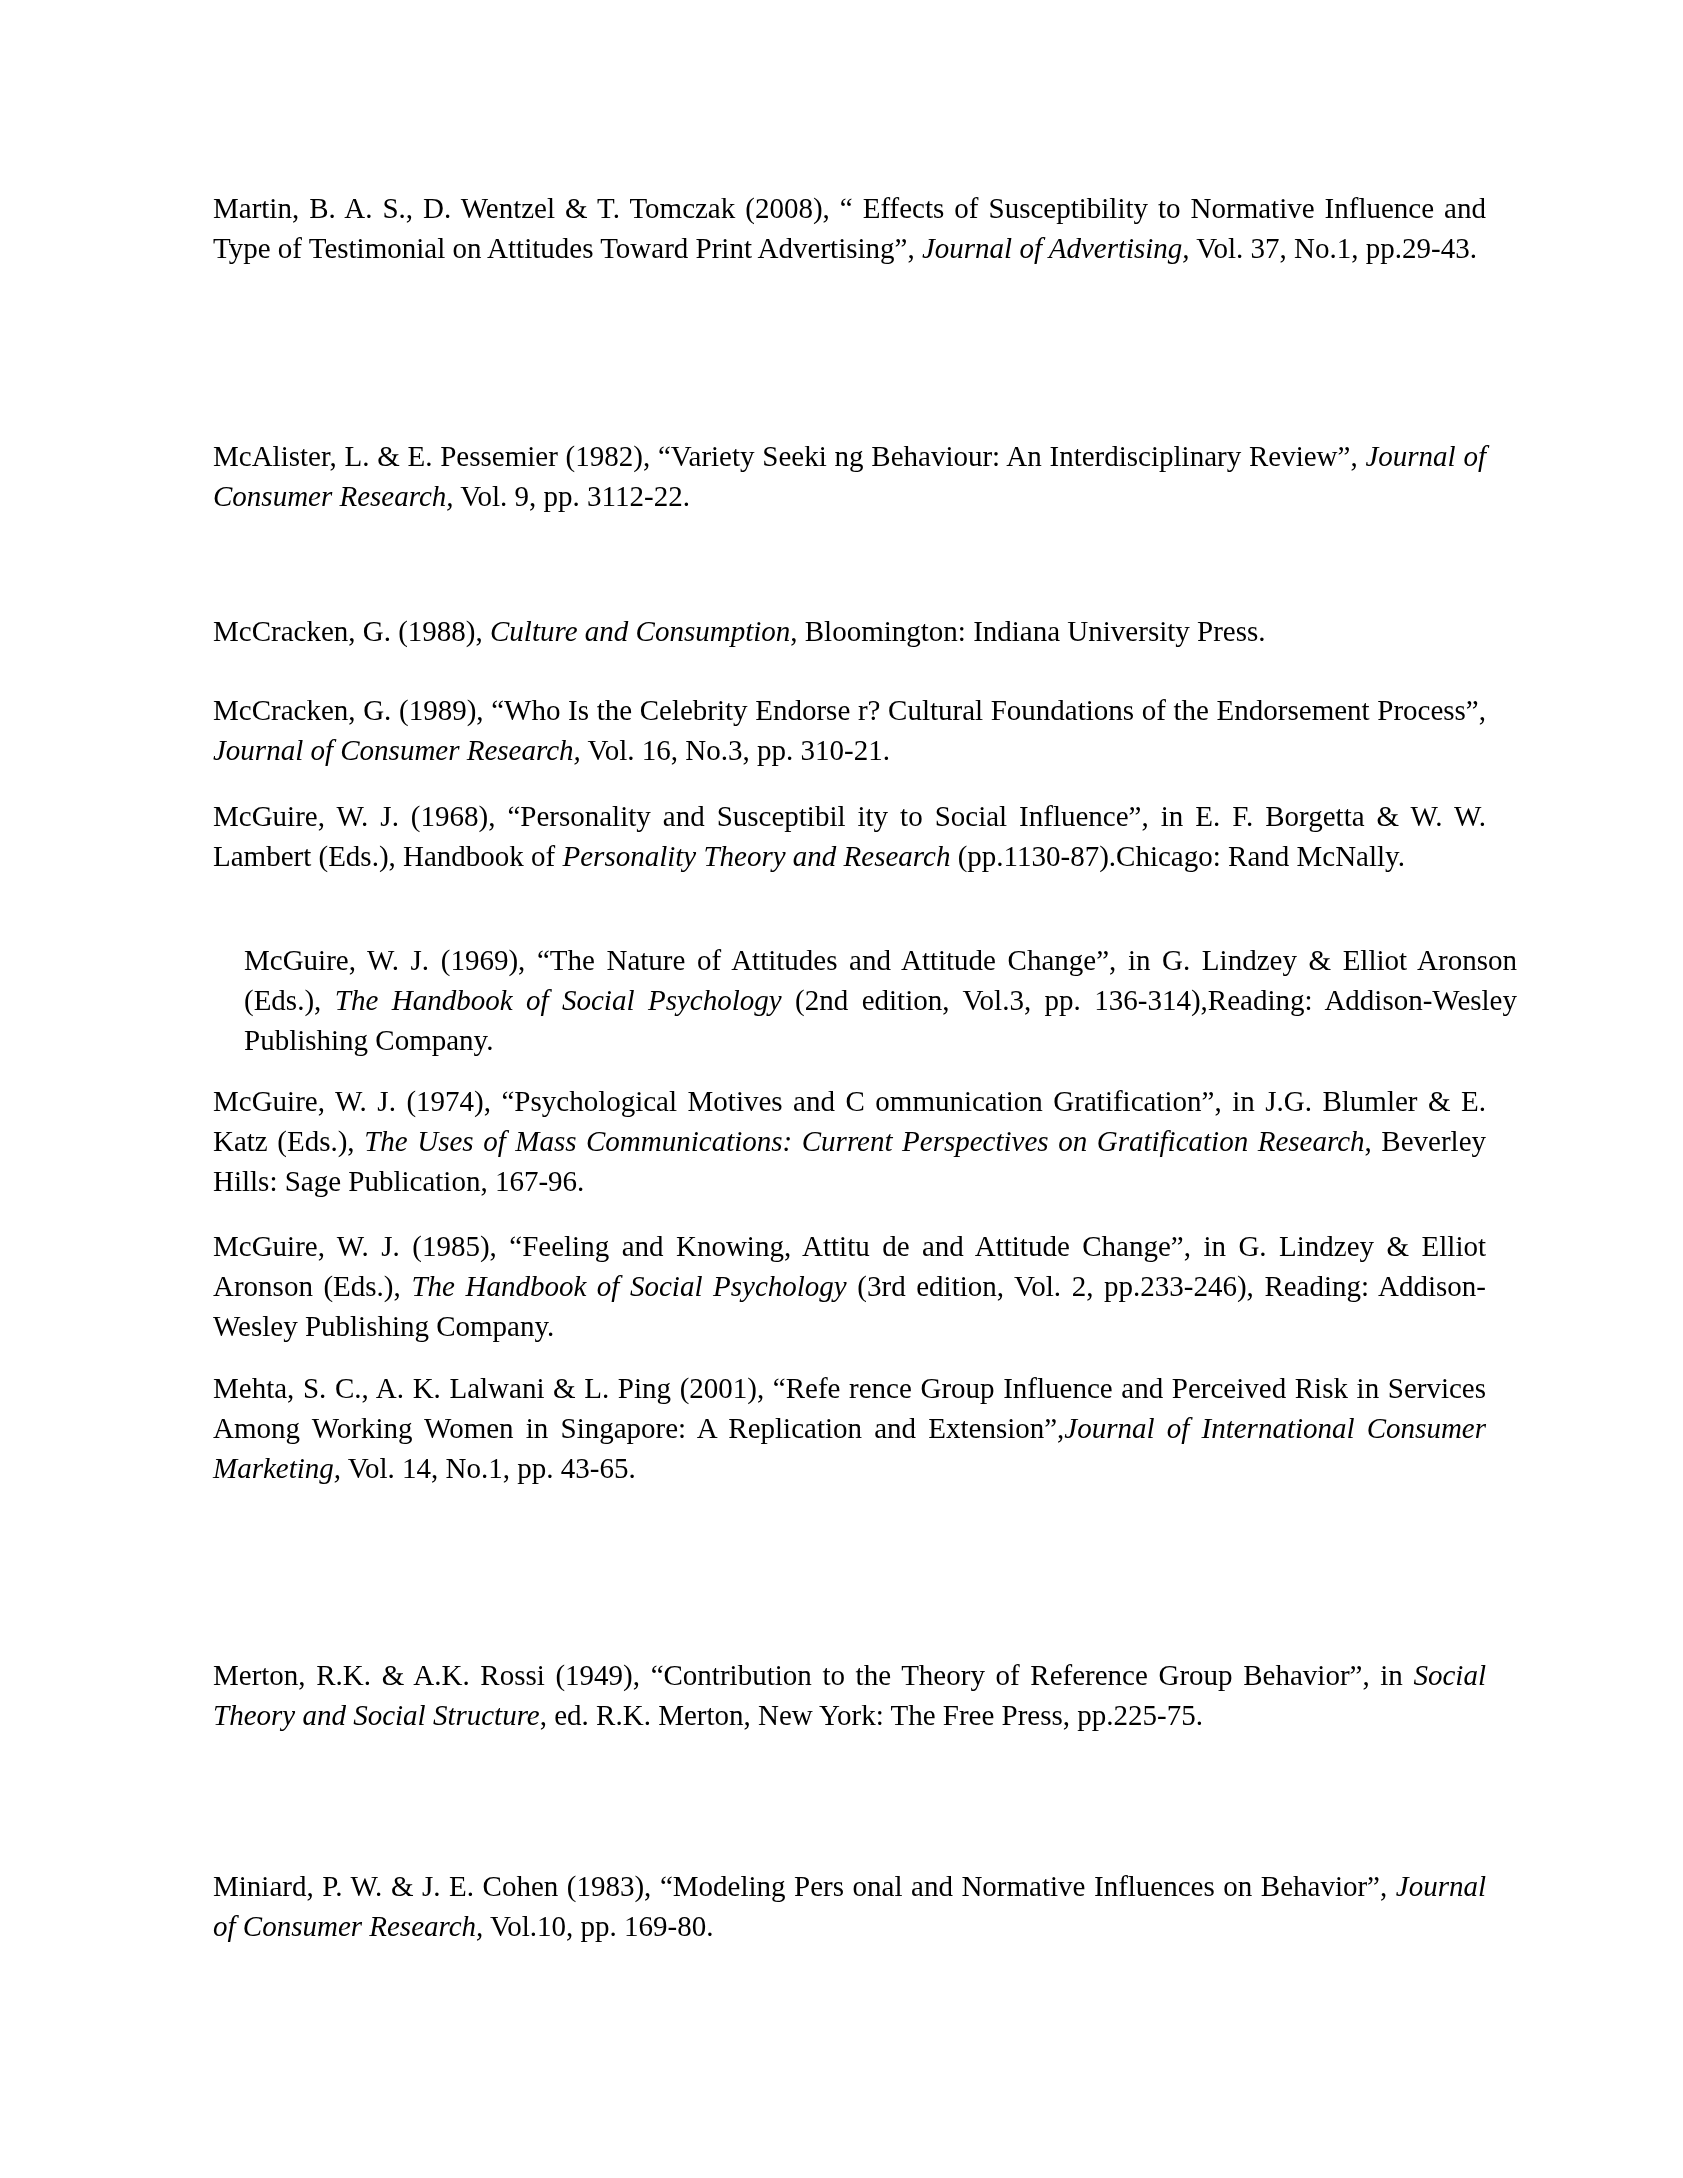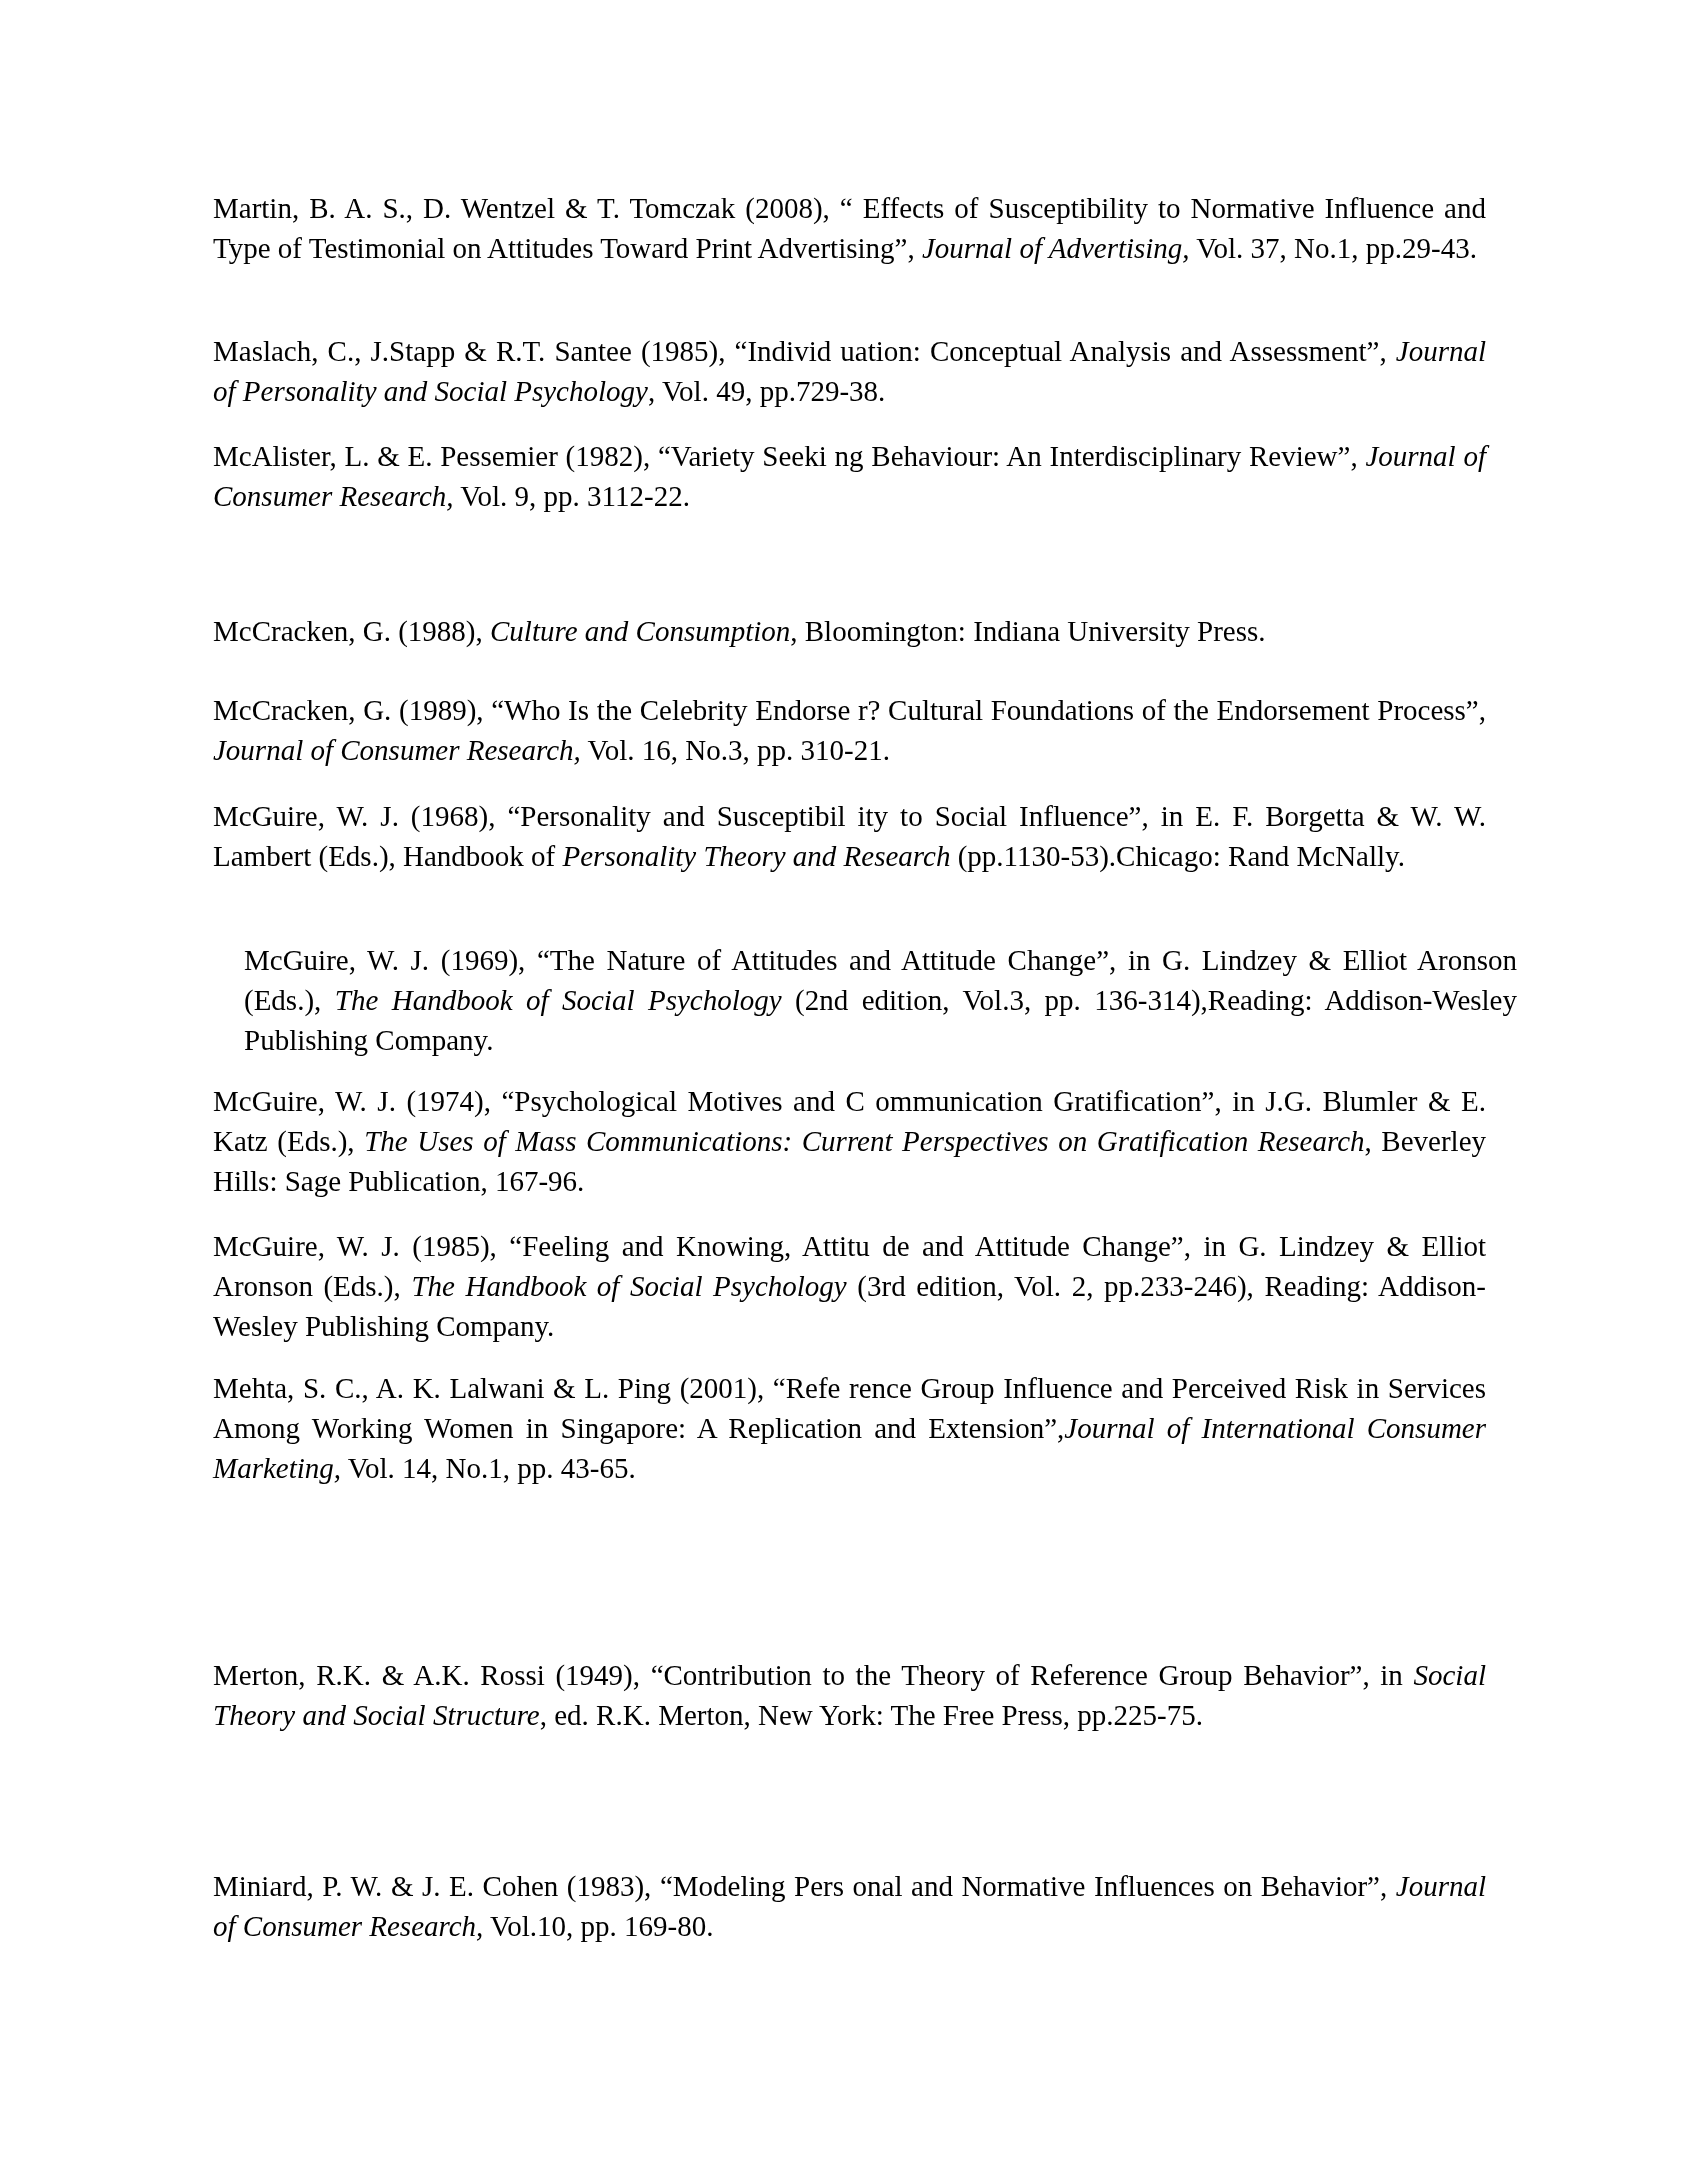--- a/index.html
+++ b/index.html
@@ -16,25 +16,24 @@
     color: #000;
     text-align: justify;
   }
   .ref i { font-style: italic; }
 </style>
 </head>
 <body>
 
 <div class="page">
   <p class="ref" style="top:188px;"><span>Martin, B. A. S., D. Wentzel &amp; T. Tomczak (2008), “ Effects of Susceptibility to Normative Influence and Type of Testimonial on Attitudes Toward Print Advertising”, </span><i>Journal of Advertising,</i><span> Vol. 37, No.1, pp.29-43.</span></p>
-  <p class="ref" style="top:331px;"><span>Maslach, C., J.Stapp &amp; R.T. Santee (1985), “Individ uation: Conceptual Analysis and Assessment”, </span><i>Journal of Personality and Social Psychology</i><span>, Vol. 49, pp.729-38.</span></p>
   <p class="ref" style="top:436px;"><span>McAlister, L. &amp; E. Pessemier (1982), “Variety Seeki ng Behaviour: An Interdisciplinary Review”, </span><i>Journal of Consumer Research,</i><span> Vol. 9, pp. 3112-22.</span></p>
   <p class="ref" style="top:611px;"><span>McCracken, G. (1988), </span><i>Culture and Consumption</i><span>, Bloomington: Indiana University Press.</span></p>
   <p class="ref" style="top:690px;font-family:Liberation Serif, serif;"><span>McCracken, G. (1989), “Who Is the Celebrity Endorse r? Cultural Foundations of the Endorsement Process”, </span><i>Journal of Consumer Research,</i><span> Vol. 16, No.3, pp. 310-21.</span></p>
-  <p class="ref" style="top:796px;"><span>McGuire, W. J. (1968), “Personality and Susceptibil ity to Social Influence”, in E. F. Borgetta &amp; W. W. Lambert (Eds.), Handbook of </span><i>Personality Theory and Research</i><span> (pp.1130-53).Chicago: Rand McNally.</span></p>
+  <p class="ref" style="top:796px;"><span>McGuire, W. J. (1968), “Personality and Susceptibil ity to Social Influence”, in E. F. Borgetta &amp; W. W. Lambert (Eds.), Handbook of </span><i>Personality Theory and Research</i><span> (pp.1130-87).Chicago: Rand McNally.</span></p>
   <p class="ref" style="top:940px;margin-left:31px;"><span>McGuire, W. J. (1969), “The Nature of Attitudes and Attitude Change”, in G. Lindzey &amp; Elliot Aronson (Eds.), </span><i>The Handbook of Social Psychology</i><span> (2nd edition, Vol.3, pp. 136-314),Reading: Addison-Wesley Publishing Company.</span></p>
   <p class="ref" style="top:1081px;"><span>McGuire, W. J. (1974), “Psychological Motives and C ommunication Gratification”, in J.G. Blumler &amp; E. Katz (Eds.), </span><i>The Uses of Mass Communications: Current Perspectives on Gratification Research</i><span>, Beverley Hills: Sage Publication, 167-96.</span></p>
   <p class="ref" style="top:1226px;"><span>McGuire, W. J. (1985), “Feeling and Knowing, Attitu de and Attitude Change”, in G. Lindzey &amp; Elliot Aronson (Eds.), </span><i>The Handbook of Social Psychology</i><span> (3rd edition, Vol. 2, pp.233-246), Reading: Addison-Wesley Publishing Company.</span></p>
   <p class="ref" style="top:1368px;"><span>Mehta, S. C., A. K. Lalwani &amp; L. Ping (2001), “Refe rence Group Influence and Perceived Risk in Services Among Working Women in Singapore: A Replication and Extension”,</span><i>Journal of International Consumer Marketing,</i><span> Vol. 14, No.1, pp. 43-65.</span></p>
   <p class="ref" style="top:1655px;"><span>Merton, R.K. &amp; A.K. Rossi (1949), “Contribution to the Theory of Reference Group Behavior”, in </span><i>Social Theory and Social Structure</i><span>, ed. R.K. Merton, New York: The Free Press, pp.225-75.</span></p>
   <p class="ref" style="top:1866px;"><span>Miniard, P. W. &amp; J. E. Cohen (1983), “Modeling Pers onal and Normative Influences on Behavior”, </span><i>Journal of Consumer Research,</i><span> Vol.10, pp. 169-80.</span></p>
 </div>
 
 
 </body></html>

